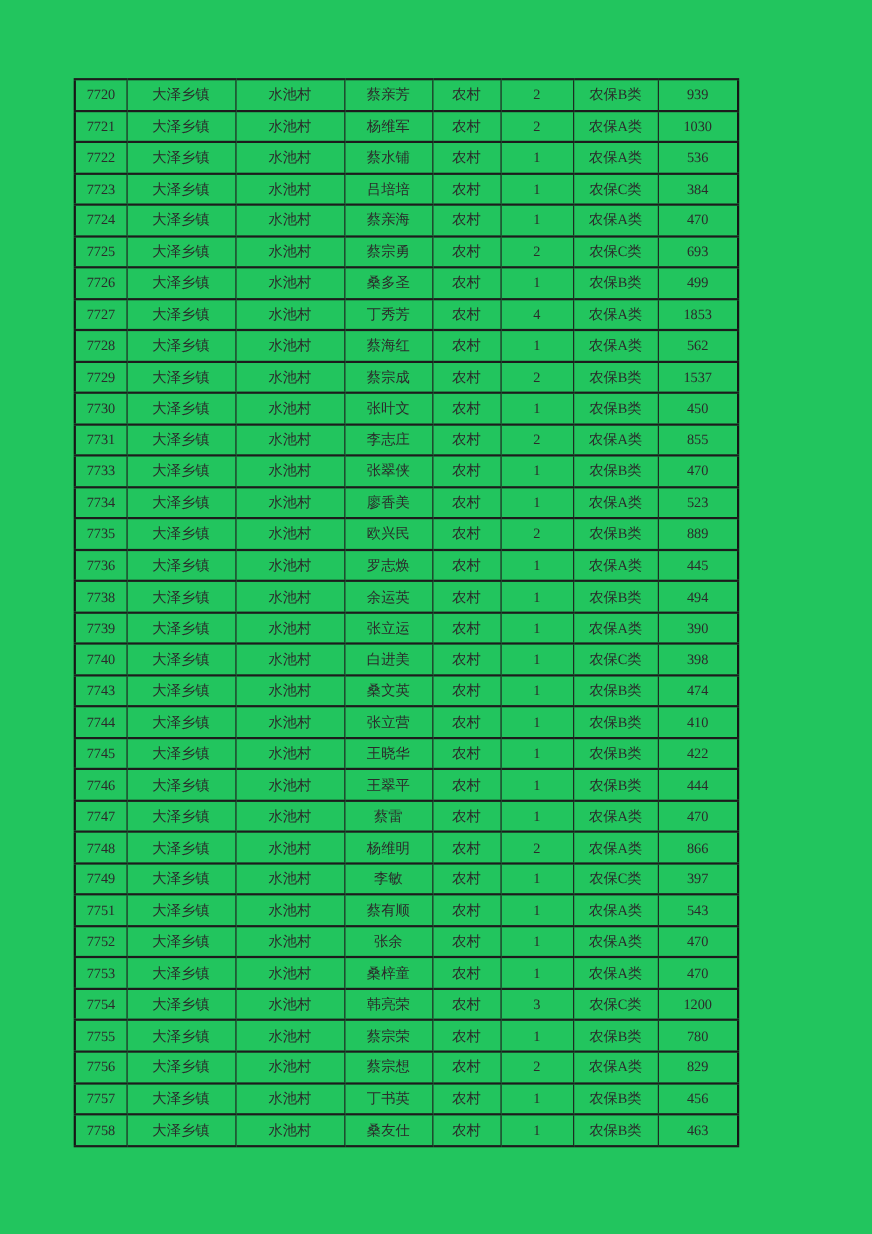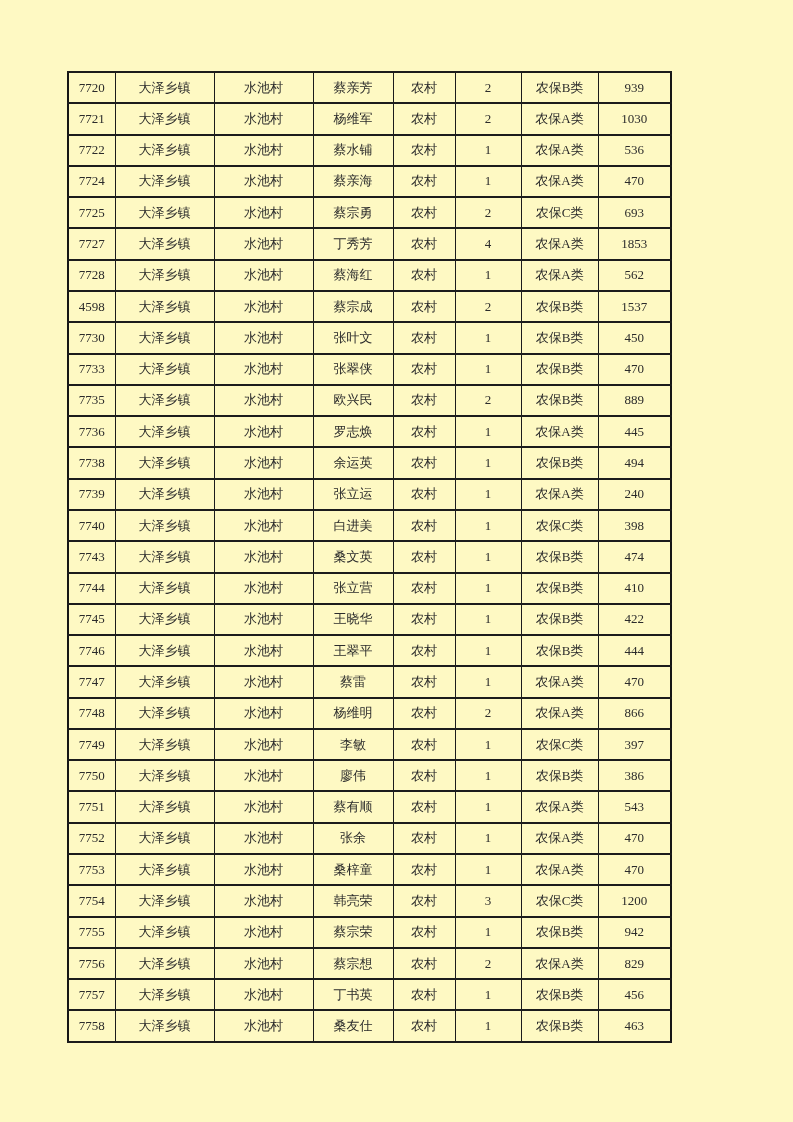--- a/index.html
+++ b/index.html
@@ -4,21 +4,21 @@
 <style>
   html, body {
     margin: 0;
     padding: 0;
     background: #ffffff;
   }
   .page {
     position: relative;
     width: 793px;
     height: 1122px;
-    background: #fef9c3;
+    background: #22c55e;
     overflow: hidden;
     font-family: "Liberation Serif", "DejaVu Serif", serif;
   }
   table.records {
     position: absolute;
     left: 67px;
     top: 71px;
     width: 603px;
     height: 972px;
     border-collapse: collapse;
@@ -87,90 +87,130 @@
           <td>7722</td>
           <td>大泽乡镇</td>
           <td>水池村</td>
           <td>蔡水铺</td>
           <td>农村</td>
           <td>1</td>
           <td>农保A类</td>
           <td>536</td>
         </tr>
         <tr>
+          <td>7723</td>
+          <td>大泽乡镇</td>
+          <td>水池村</td>
+          <td>吕培培</td>
+          <td>农村</td>
+          <td>1</td>
+          <td>农保C类</td>
+          <td>384</td>
+        </tr>
+        <tr>
           <td>7724</td>
           <td>大泽乡镇</td>
           <td>水池村</td>
           <td>蔡亲海</td>
           <td>农村</td>
           <td>1</td>
           <td>农保A类</td>
           <td>470</td>
         </tr>
         <tr>
           <td>7725</td>
           <td>大泽乡镇</td>
           <td>水池村</td>
           <td>蔡宗勇</td>
           <td>农村</td>
           <td>2</td>
           <td>农保C类</td>
           <td>693</td>
         </tr>
         <tr>
+          <td>7726</td>
+          <td>大泽乡镇</td>
+          <td>水池村</td>
+          <td>桑多圣</td>
+          <td>农村</td>
+          <td>1</td>
+          <td>农保B类</td>
+          <td>499</td>
+        </tr>
+        <tr>
           <td>7727</td>
           <td>大泽乡镇</td>
           <td>水池村</td>
           <td>丁秀芳</td>
           <td>农村</td>
           <td>4</td>
           <td>农保A类</td>
           <td>1853</td>
         </tr>
         <tr>
           <td>7728</td>
           <td>大泽乡镇</td>
           <td>水池村</td>
           <td>蔡海红</td>
           <td>农村</td>
           <td>1</td>
           <td>农保A类</td>
           <td>562</td>
         </tr>
         <tr>
-          <td>4598</td>
+          <td>7729</td>
           <td>大泽乡镇</td>
           <td>水池村</td>
           <td>蔡宗成</td>
           <td>农村</td>
           <td>2</td>
           <td>农保B类</td>
           <td>1537</td>
         </tr>
         <tr>
           <td>7730</td>
           <td>大泽乡镇</td>
           <td>水池村</td>
           <td>张叶文</td>
           <td>农村</td>
           <td>1</td>
           <td>农保B类</td>
           <td>450</td>
         </tr>
         <tr>
+          <td>7731</td>
+          <td>大泽乡镇</td>
+          <td>水池村</td>
+          <td>李志庄</td>
+          <td>农村</td>
+          <td>2</td>
+          <td>农保A类</td>
+          <td>855</td>
+        </tr>
+        <tr>
           <td>7733</td>
           <td>大泽乡镇</td>
           <td>水池村</td>
           <td>张翠侠</td>
           <td>农村</td>
           <td>1</td>
           <td>农保B类</td>
           <td>470</td>
         </tr>
         <tr>
+          <td>7734</td>
+          <td>大泽乡镇</td>
+          <td>水池村</td>
+          <td>廖香美</td>
+          <td>农村</td>
+          <td>1</td>
+          <td>农保A类</td>
+          <td>523</td>
+        </tr>
+        <tr>
           <td>7735</td>
           <td>大泽乡镇</td>
           <td>水池村</td>
           <td>欧兴民</td>
           <td>农村</td>
           <td>2</td>
           <td>农保B类</td>
           <td>889</td>
         </tr>
         <tr>
@@ -194,21 +234,21 @@
           <td>494</td>
         </tr>
         <tr>
           <td>7739</td>
           <td>大泽乡镇</td>
           <td>水池村</td>
           <td>张立运</td>
           <td>农村</td>
           <td>1</td>
           <td>农保A类</td>
-          <td>240</td>
+          <td>390</td>
         </tr>
         <tr>
           <td>7740</td>
           <td>大泽乡镇</td>
           <td>水池村</td>
           <td>白进美</td>
           <td>农村</td>
           <td>1</td>
           <td>农保C类</td>
           <td>398</td>
@@ -275,30 +315,20 @@
         </tr>
         <tr>
           <td>7749</td>
           <td>大泽乡镇</td>
           <td>水池村</td>
           <td>李敏</td>
           <td>农村</td>
           <td>1</td>
           <td>农保C类</td>
           <td>397</td>
-        </tr>
-        <tr>
-          <td>7750</td>
-          <td>大泽乡镇</td>
-          <td>水池村</td>
-          <td>廖伟</td>
-          <td>农村</td>
-          <td>1</td>
-          <td>农保B类</td>
-          <td>386</td>
         </tr>
         <tr>
           <td>7751</td>
           <td>大泽乡镇</td>
           <td>水池村</td>
           <td>蔡有顺</td>
           <td>农村</td>
           <td>1</td>
           <td>农保A类</td>
           <td>543</td>
@@ -334,21 +364,21 @@
           <td>1200</td>
         </tr>
         <tr>
           <td>7755</td>
           <td>大泽乡镇</td>
           <td>水池村</td>
           <td>蔡宗荣</td>
           <td>农村</td>
           <td>1</td>
           <td>农保B类</td>
-          <td>942</td>
+          <td>780</td>
         </tr>
         <tr>
           <td>7756</td>
           <td>大泽乡镇</td>
           <td>水池村</td>
           <td>蔡宗想</td>
           <td>农村</td>
           <td>2</td>
           <td>农保A类</td>
           <td>829</td>

